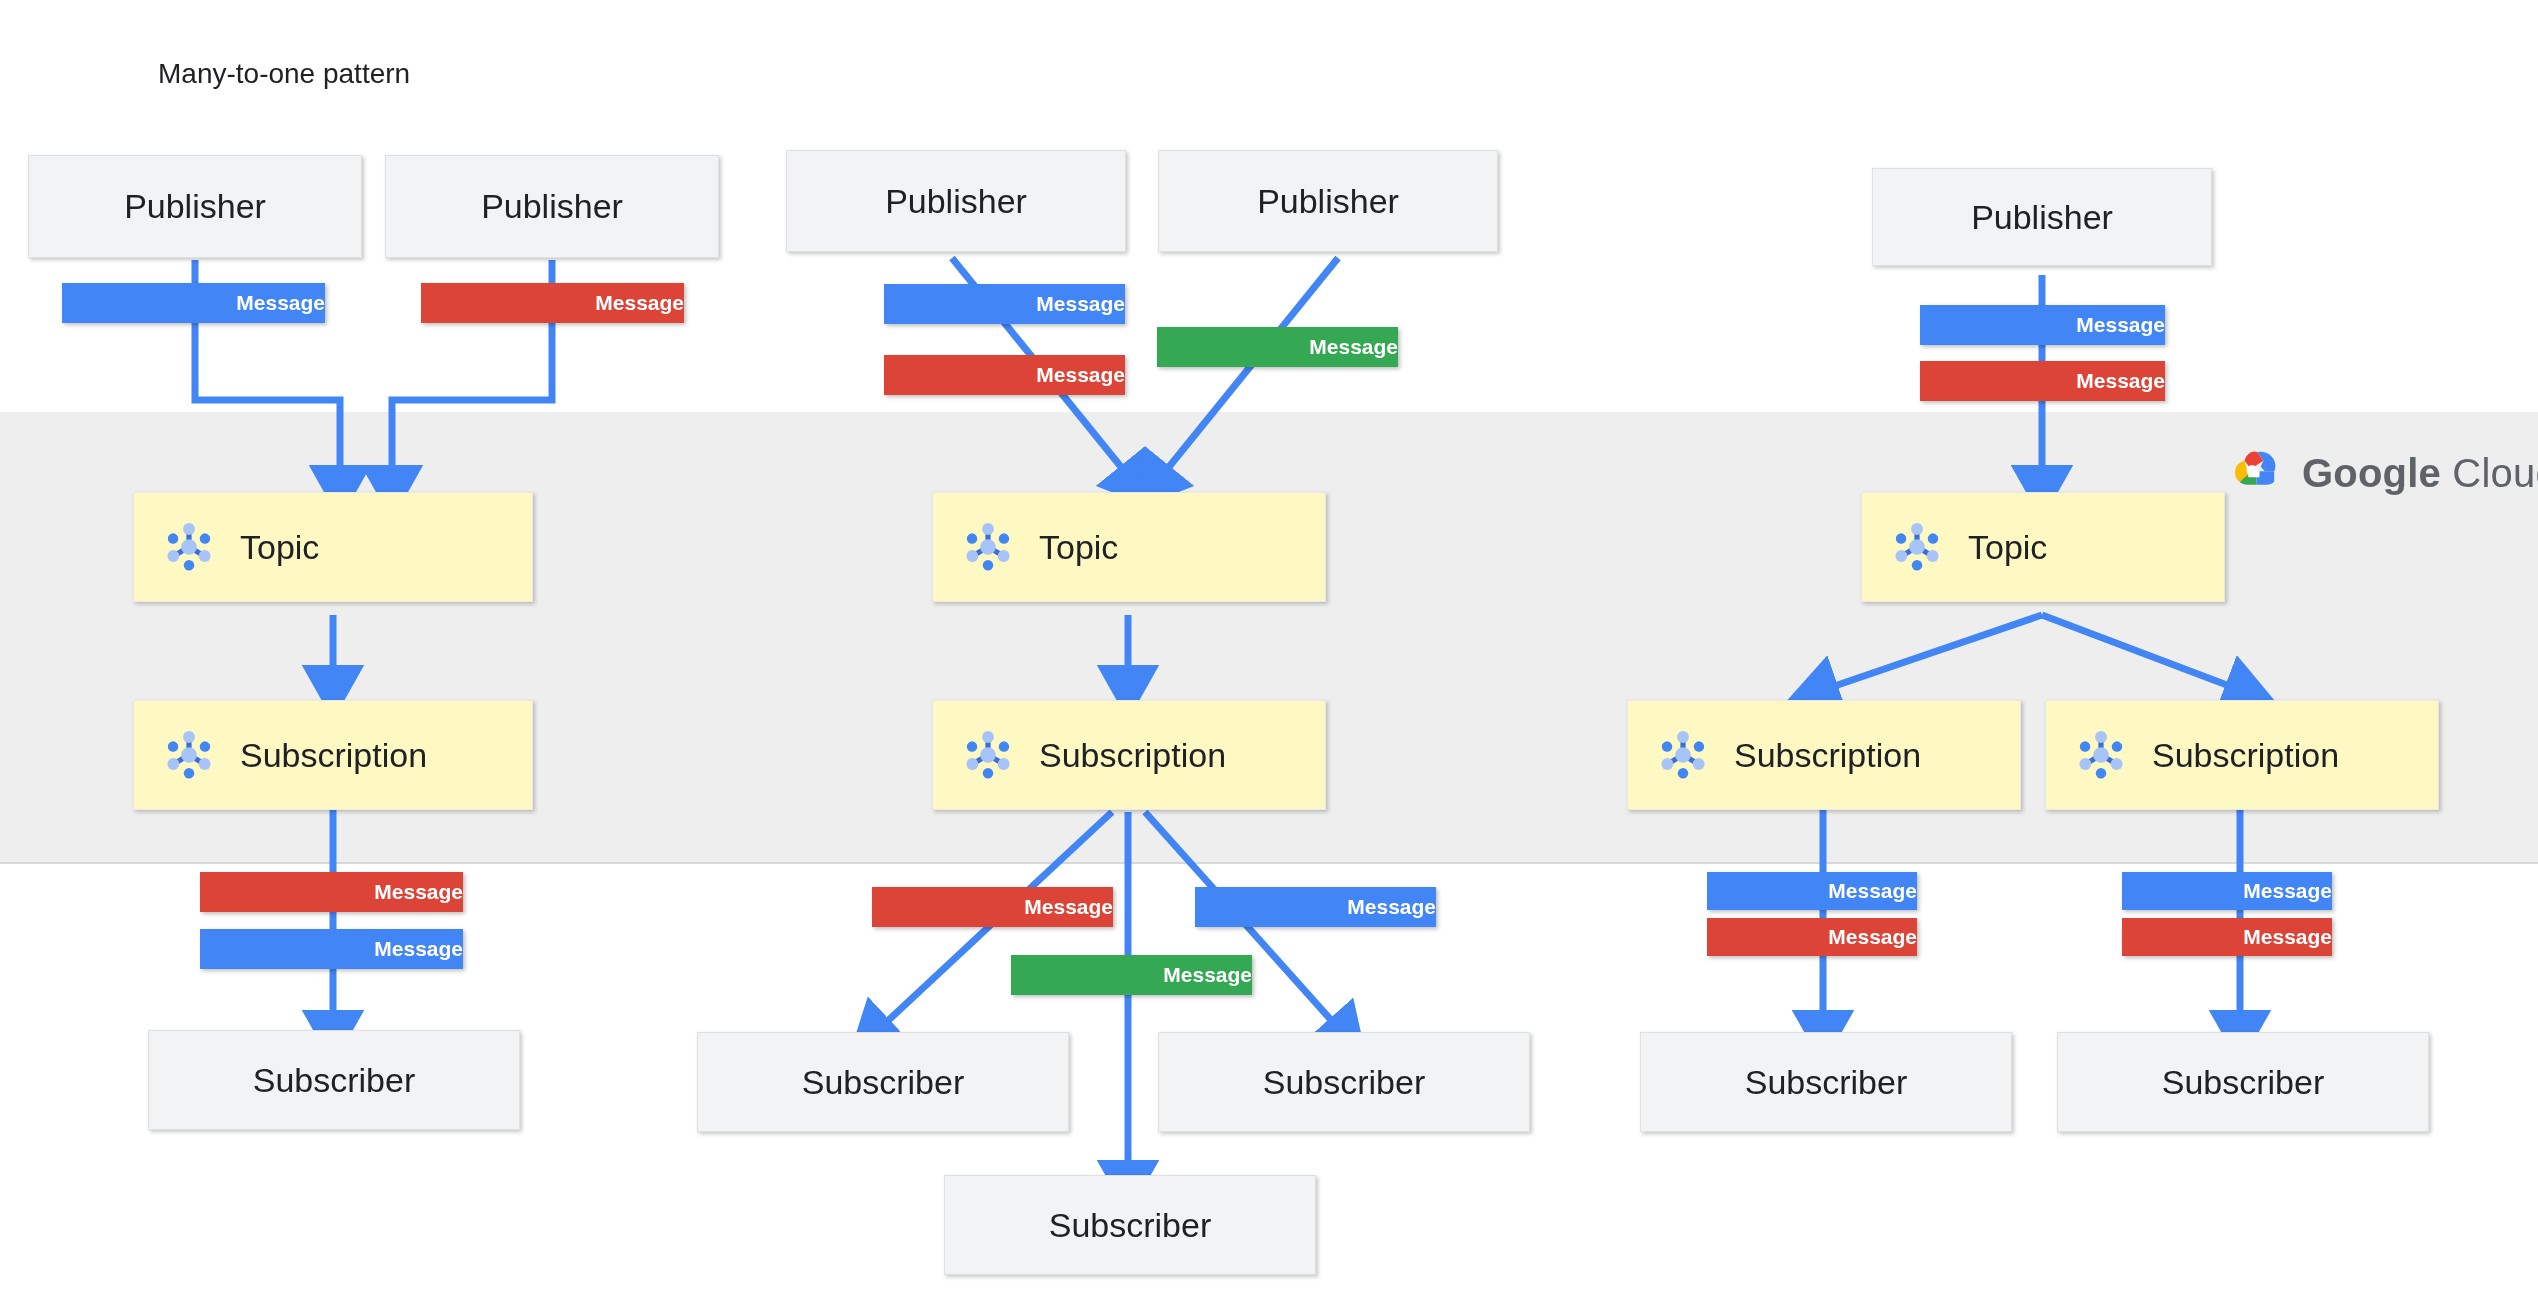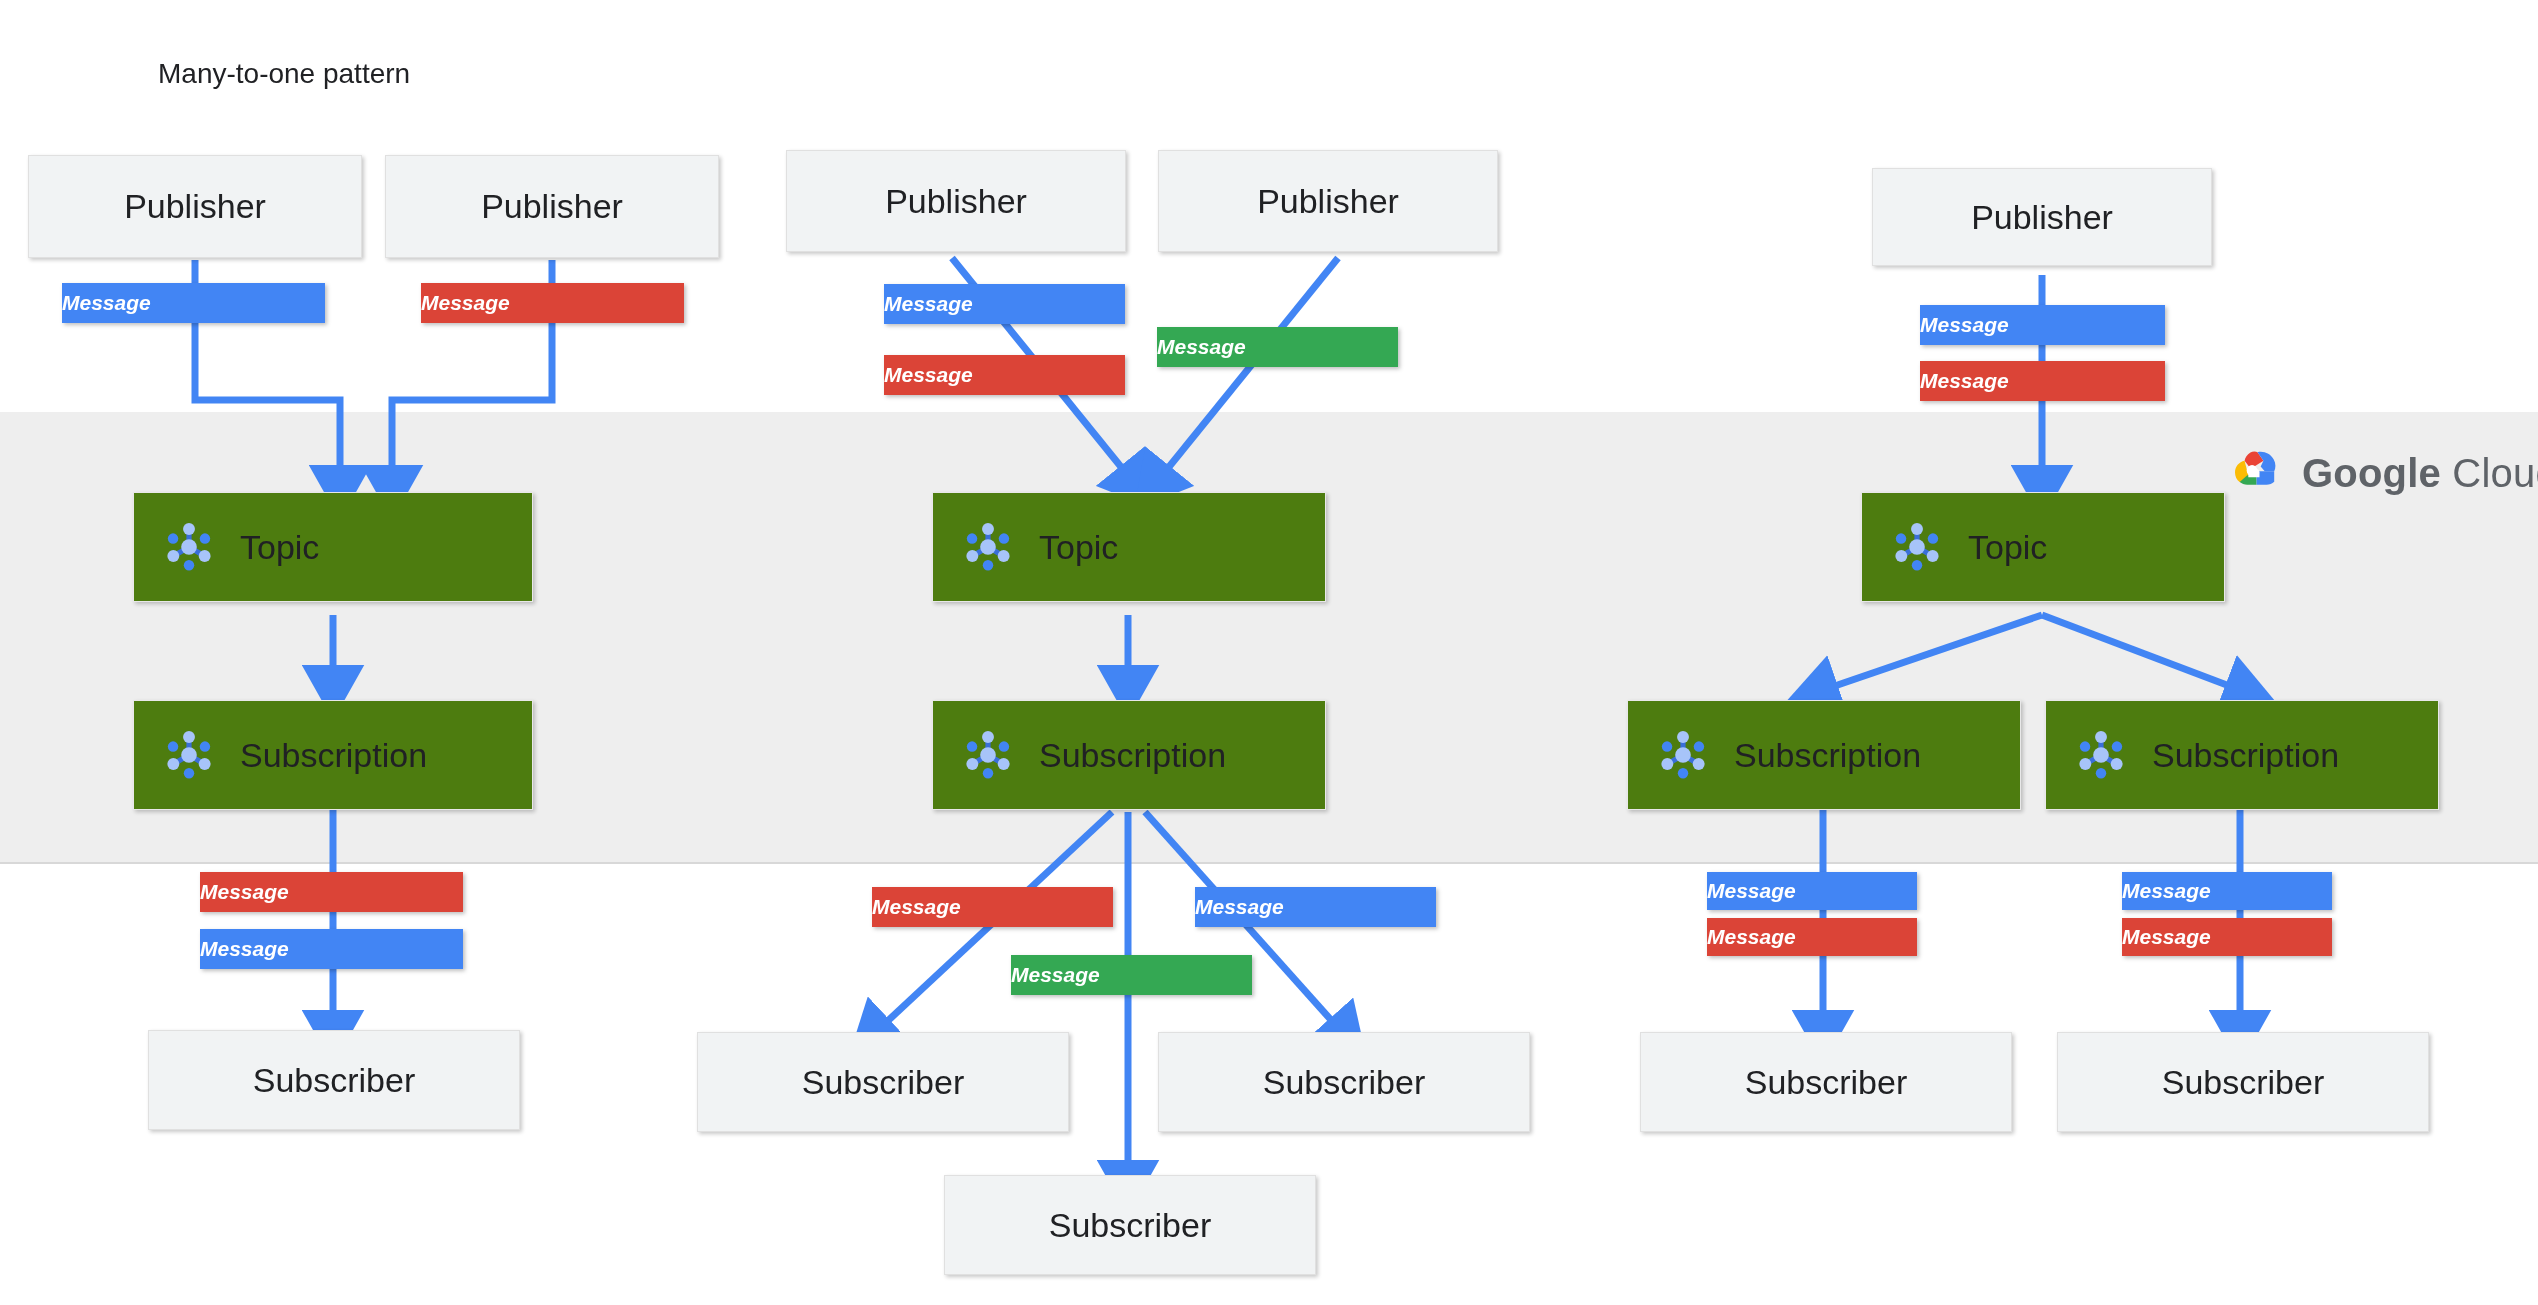--- a/index.html
+++ b/index.html
@@ -20,26 +20,26 @@
 
   
   .title{position:absolute;font-size:28px;color:#202124;white-space:nowrap;}
 
   
   .node{position:absolute;box-sizing:border-box;display:flex;align-items:center;
         box-shadow:2px 2px 4px rgba(0,0,0,.22);}
   .node span.lbl{font-size:34px;color:#202124;white-space:nowrap;}
 
   .grey-node{background:#f1f3f4;border:1px solid #e0e0e0;justify-content:center;}
-  .white-node{background:#4d7c0f;border:1px solid #e8e8e8;padding-left:26px;gap:22px;}
+  .white-node{background:#fef9c3;border:1px solid #e8e8e8;padding-left:26px;gap:22px;}
 
   
   .msg{position:absolute;box-sizing:border-box;display:flex;align-items:center;
-       justify-content:flex-start;color:#ffffff;font-size:21px;font-weight:700;
-       box-shadow:2px 2px 4px rgba(0,0,0,.25);font-style:italic;}
+       justify-content:flex-end;color:#ffffff;font-size:21px;font-weight:700;
+       box-shadow:2px 2px 4px rgba(0,0,0,.25);}
 
   
   #wires{position:absolute;left:0;top:0;width:2538px;height:1305px;overflow:visible;}
 
   .psicon{width:58px;height:58px;flex:0 0 58px;display:block;}
 </style>
 </head>
 <body>
 
 <div id="stage">

